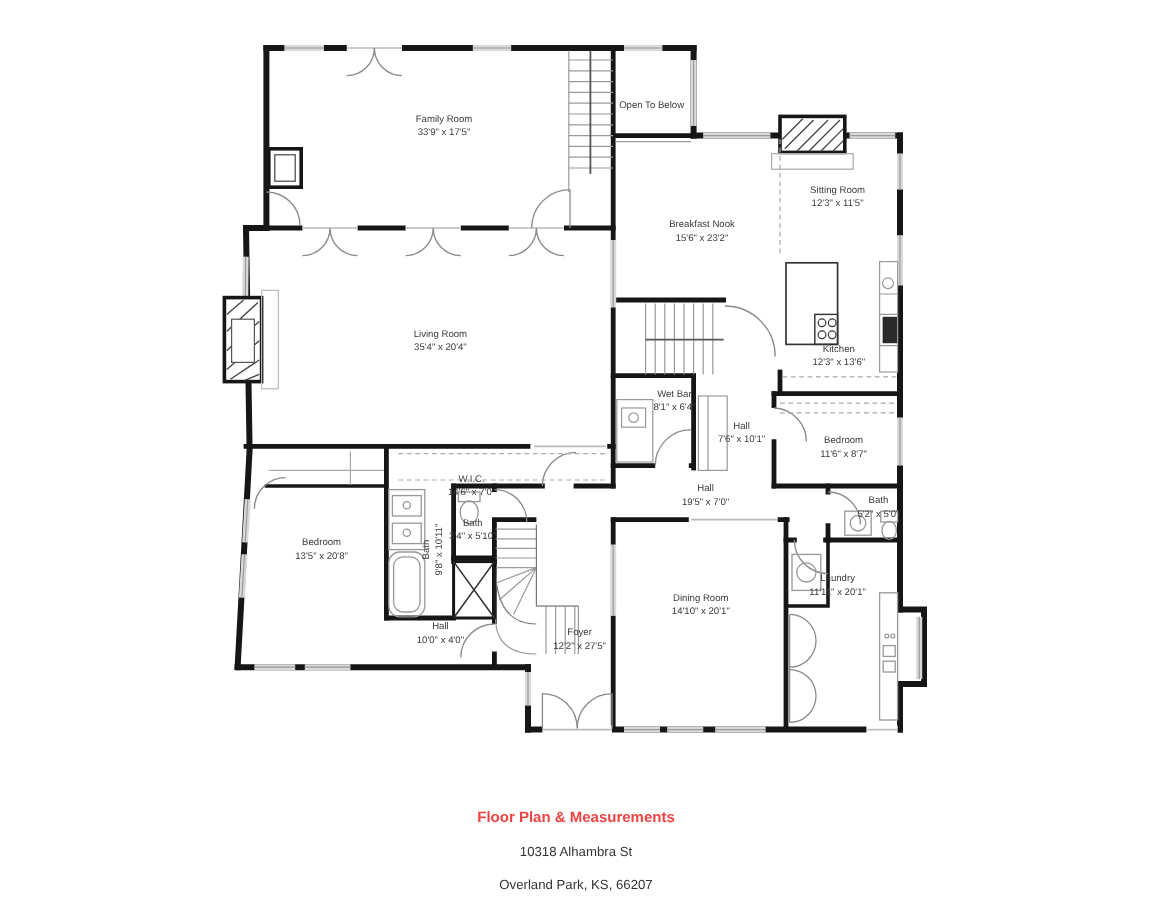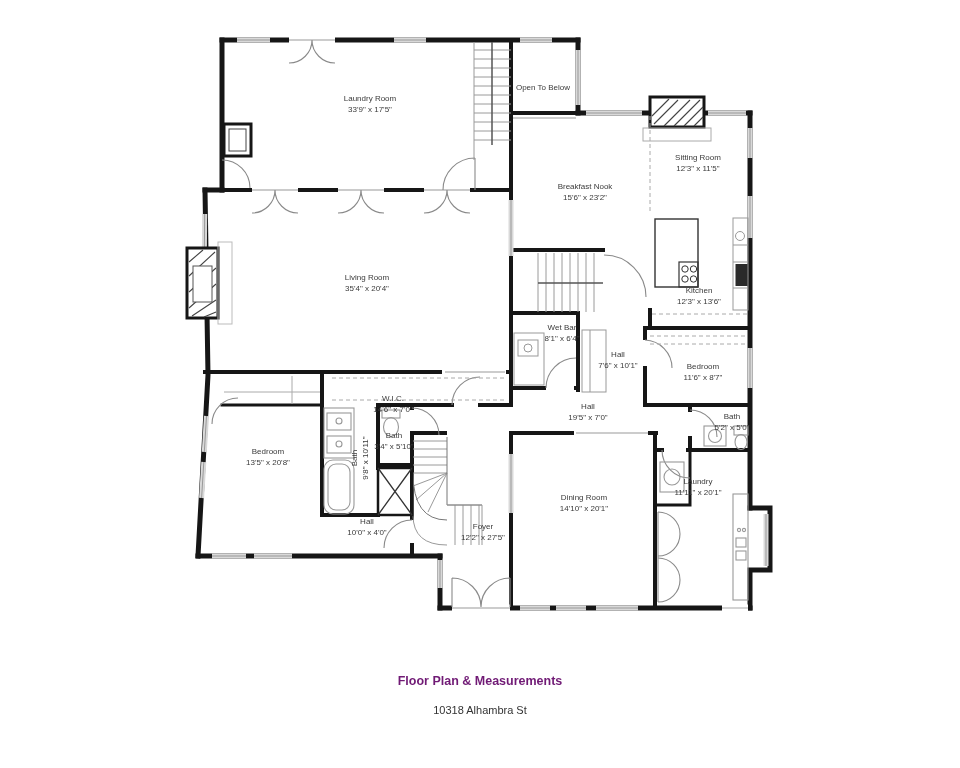--- a/index.html
+++ b/index.html
@@ -5,21 +5,21 @@
   html,body{margin:0;padding:0;background:#ffffff;}
   .canvas{position:relative;width:960px;height:768px;background:#ffffff;
           font-family:"Liberation Sans",sans-serif;overflow:hidden;}
   .canvas svg{position:absolute;left:0;top:0;}
   .room-label{position:absolute;transform:translate(-50%,-50%);text-align:center;
               color:#3a3a3a;font-size:8px;line-height:1.32;white-space:nowrap;z-index:5;}
   .room-label span{display:block;}
   .room-label span:empty{display:none;}
   .rot{transform:translate(-50%,-50%) rotate(-90deg);}
   .footer{position:absolute;left:0;right:0;top:674px;text-align:center;color:#2e2e2e;z-index:5;}
-  .f-title{font-weight:bold;font-size:12.5px;color:#701a75;}
+  .f-title{font-weight:bold;font-size:12.5px;color:#ef4444;}
   .f-line{font-size:11px;color:#333;margin-top:16px;}
 </style>
 </head>
 <body>
 
 <div class="canvas">
 
 <svg width="960" height="768" viewBox="0 0 960 768">
 
   <g stroke="#161616" stroke-width="5" fill="none" stroke-linecap="square">
@@ -249,21 +249,21 @@
         <circle cx="744" cy="530" r="1.6"></circle>
   </g>
   <g fill="none" stroke="#8a8a8a" stroke-width="1.1">
     <path d="M658 512 V602"></path>
     <path d="M658 512 A22 22 0 0 1 680 534 M658 556 A22 22 0 0 0 680 534"></path>
     <path d="M658 558 A22 22 0 0 1 680 580 M658 602 A22 22 0 0 0 680 580"></path>
   </g>
 </svg>
 
   <div class="room-label" style="left:370px;top:105px">
-    <span>Laundry Room</span>
+    <span>Family Room</span>
     <span>33'9" x 17'5"</span>
   </div>
   <div class="room-label" style="left:543px;top:88px">
     <span>Open To Below</span>
 
   </div>
   <div class="room-label" style="left:698px;top:164px">
     <span>Sitting Room</span>
     <span>12'3" x 11'5"</span>
   </div>
@@ -328,15 +328,16 @@
     <span>12'2" x 27'5"</span>
   </div>
   <div class="room-label" style="left:584px;top:504px">
     <span>Dining Room</span>
     <span>14'10" x 20'1"</span>
   </div>
 
   <div class="footer">
     <div class="f-title">Floor Plan &amp; Measurements</div>
     <div class="f-line">10318 Alhambra St</div>
+    <div class="f-line">Overland Park, KS, 66207</div>
   </div>
 
 </div>
 
 </body></html>

